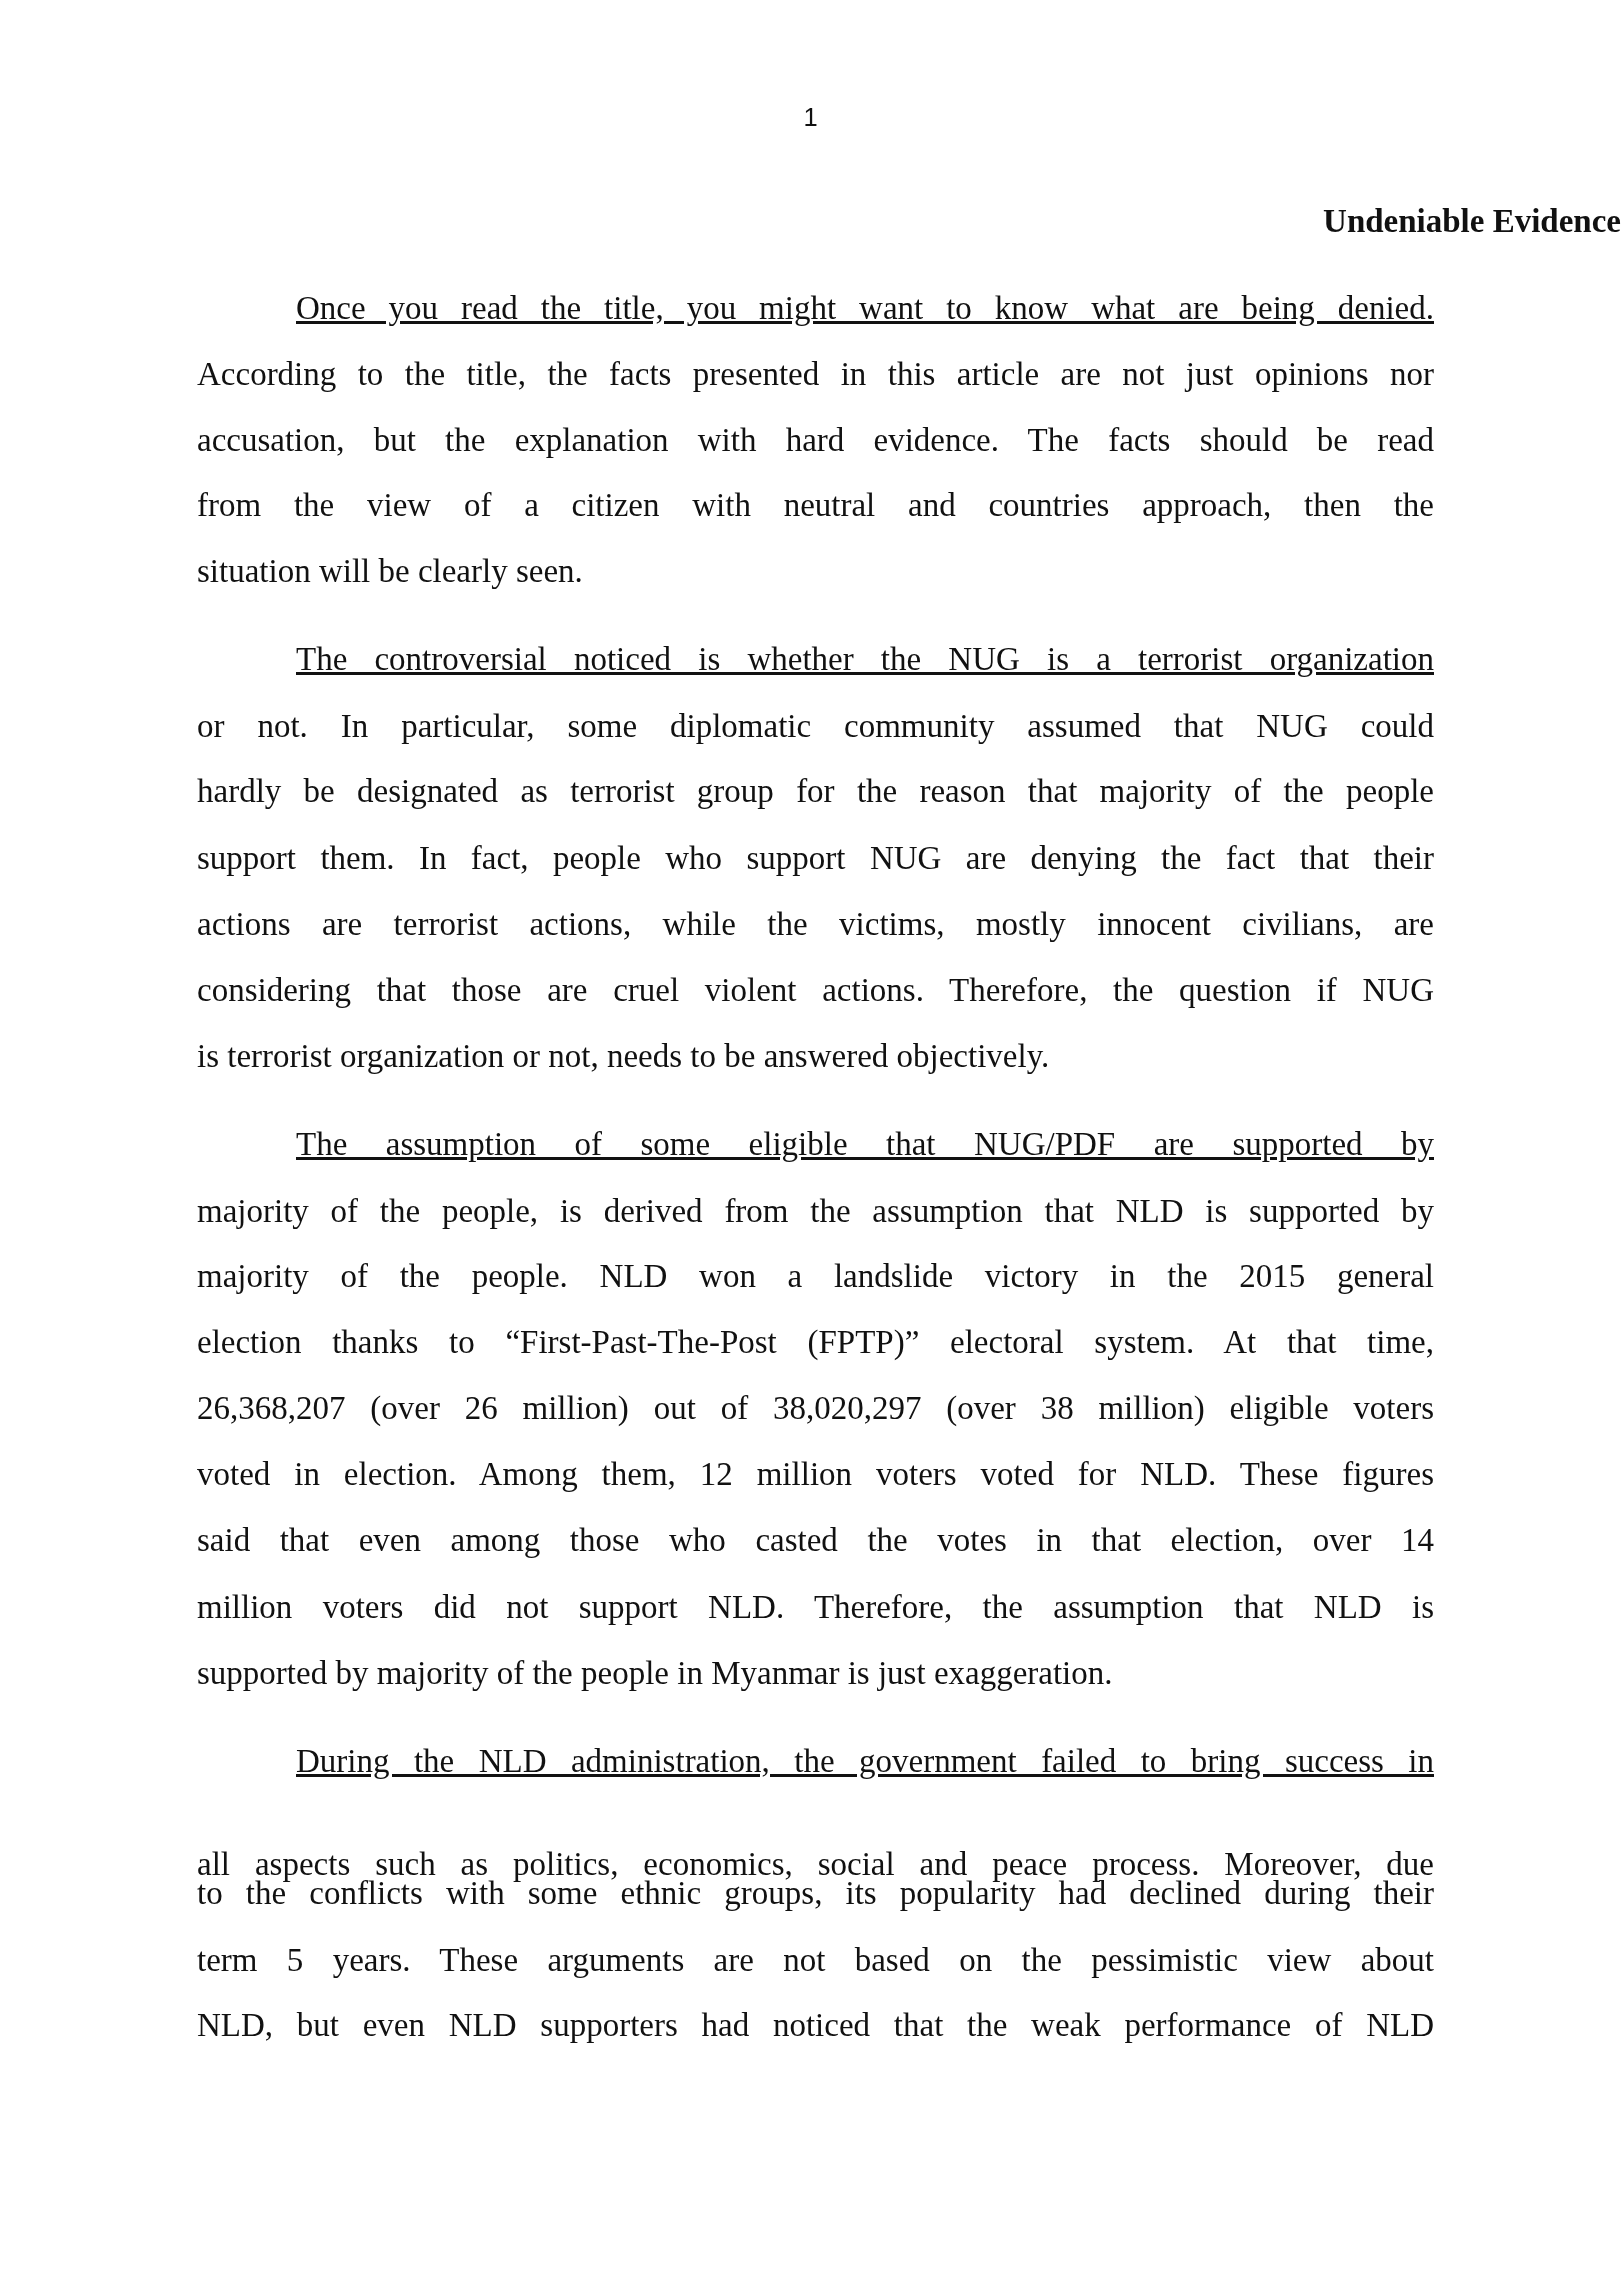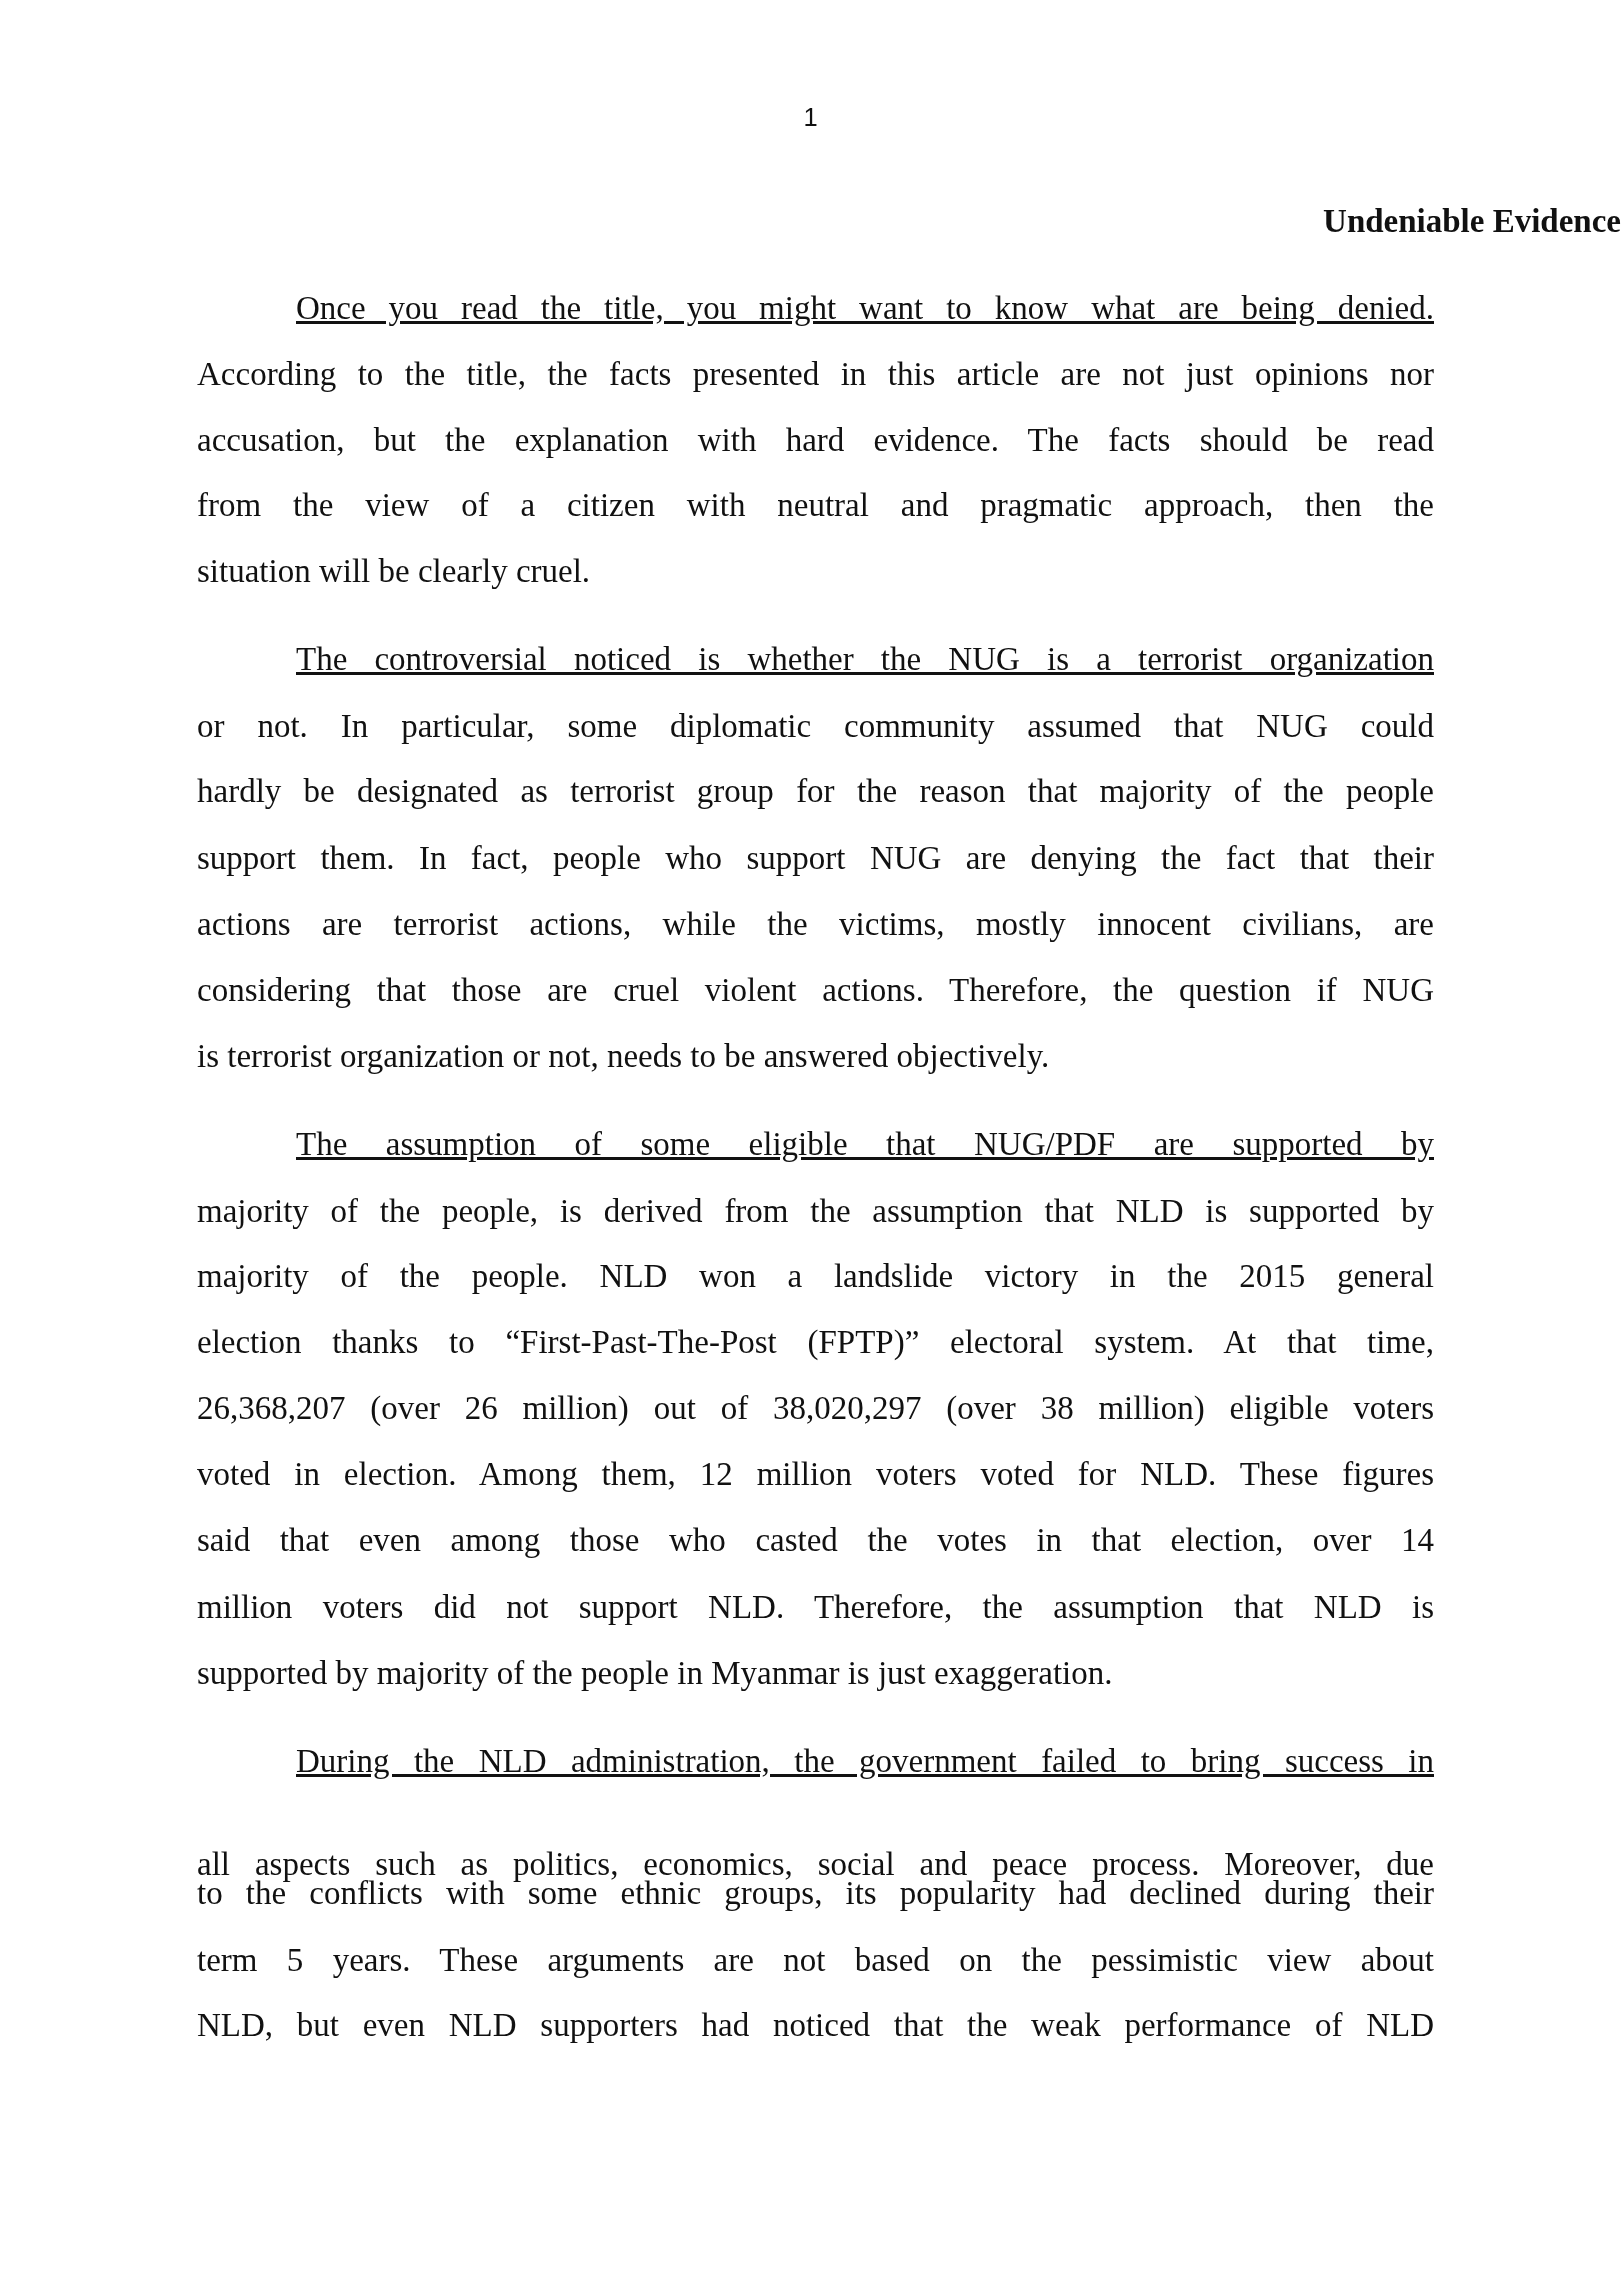--- a/index.html
+++ b/index.html
@@ -28,24 +28,24 @@
     <div class="line first" style="top:287px">
         <span class="j">Once you read the title, you might want to know what are being denied.</span>
       </div>
     <div class="line" style="top:353px">
         <span class="j">According to the title, the facts presented in this article are not just opinions nor</span>
       </div>
     <div class="line" style="top:419px">
         <span class="j">accusation, but the explanation with hard evidence. The facts should be read</span>
       </div>
     <div class="line" style="top:484px">
-        <span class="j">from the view of a citizen with neutral and pragmatic approach, then the</span>
+        <span class="j">from the view of a citizen with neutral and countries approach, then the</span>
       </div>
     <div class="line last" style="top:550px">
-        <span class="j">situation will be clearly cruel.</span>
+        <span class="j">situation will be clearly seen.</span>
       </div>
   </div>
 
   <div>
     <div class="line first" style="top:638px">
         <span class="j">The controversial noticed is whether the NUG is a terrorist organization</span>
       </div>
     <div class="line" style="top:705px">
         <span class="j">or not. In particular, some diplomatic community assumed that NUG could</span>
       </div>

